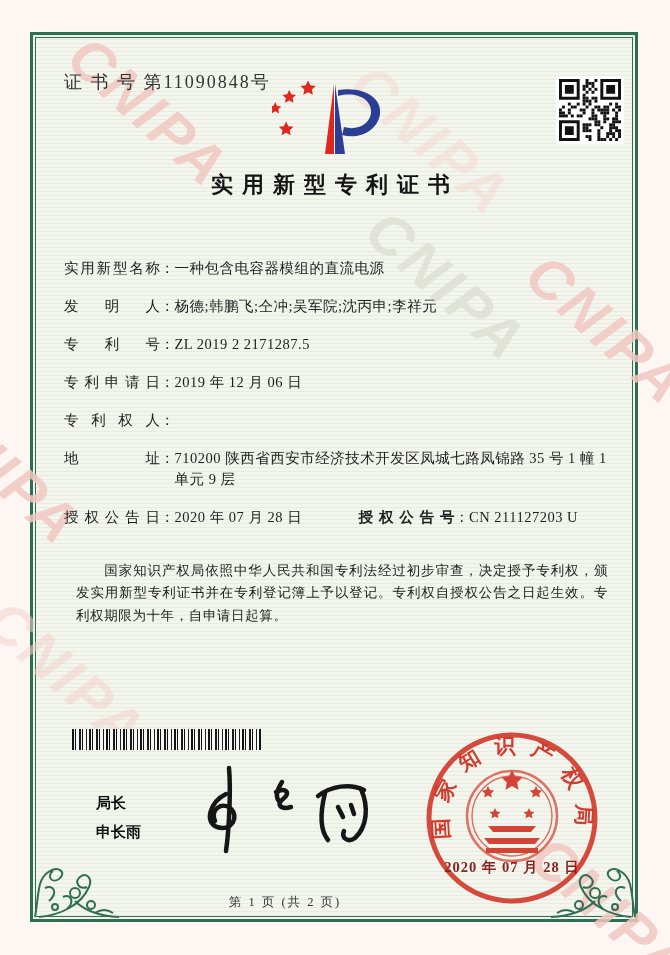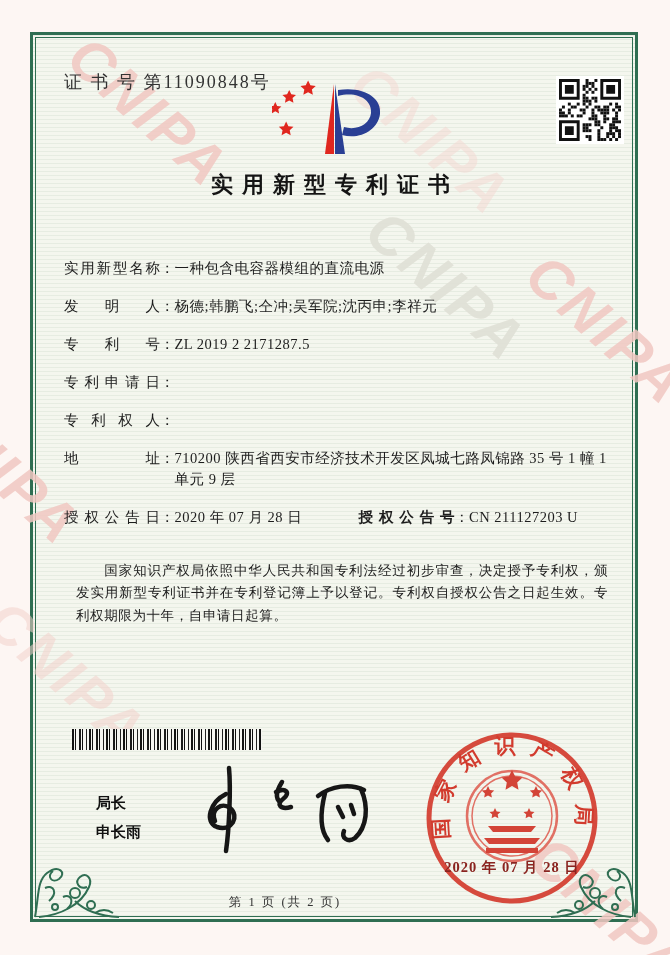--- a/index.html
+++ b/index.html
@@ -292,20 +292,21 @@
     <span class="fvalue">杨德;韩鹏飞;仝冲;吴军院;沈丙申;李祥元</span>
   </div>
   <div class="frow">
     <span class="flabel">专利号</span>
     <span class="fcolon">：</span>
     <span class="fvalue">ZL 2019 2 2171287.5</span>
   </div>
   <div class="frow">
     <span class="flabel">专利申请日</span>
     <span class="fcolon">：</span>
+    <span class="fvalue">2019 年 12 月 06 日</span>
   </div>
   <div class="frow">
     <span class="flabel">专利权人</span>
     <span class="fcolon">：</span>
   </div>
   <div class="frow">
     <span class="flabel">地址</span>
     <span class="fcolon">：</span>
     <span class="fvalue">710200 陕西省西安市经济技术开发区凤城七路凤锦路 35 号 1 幢 1 单元 9 层</span>
   </div>

